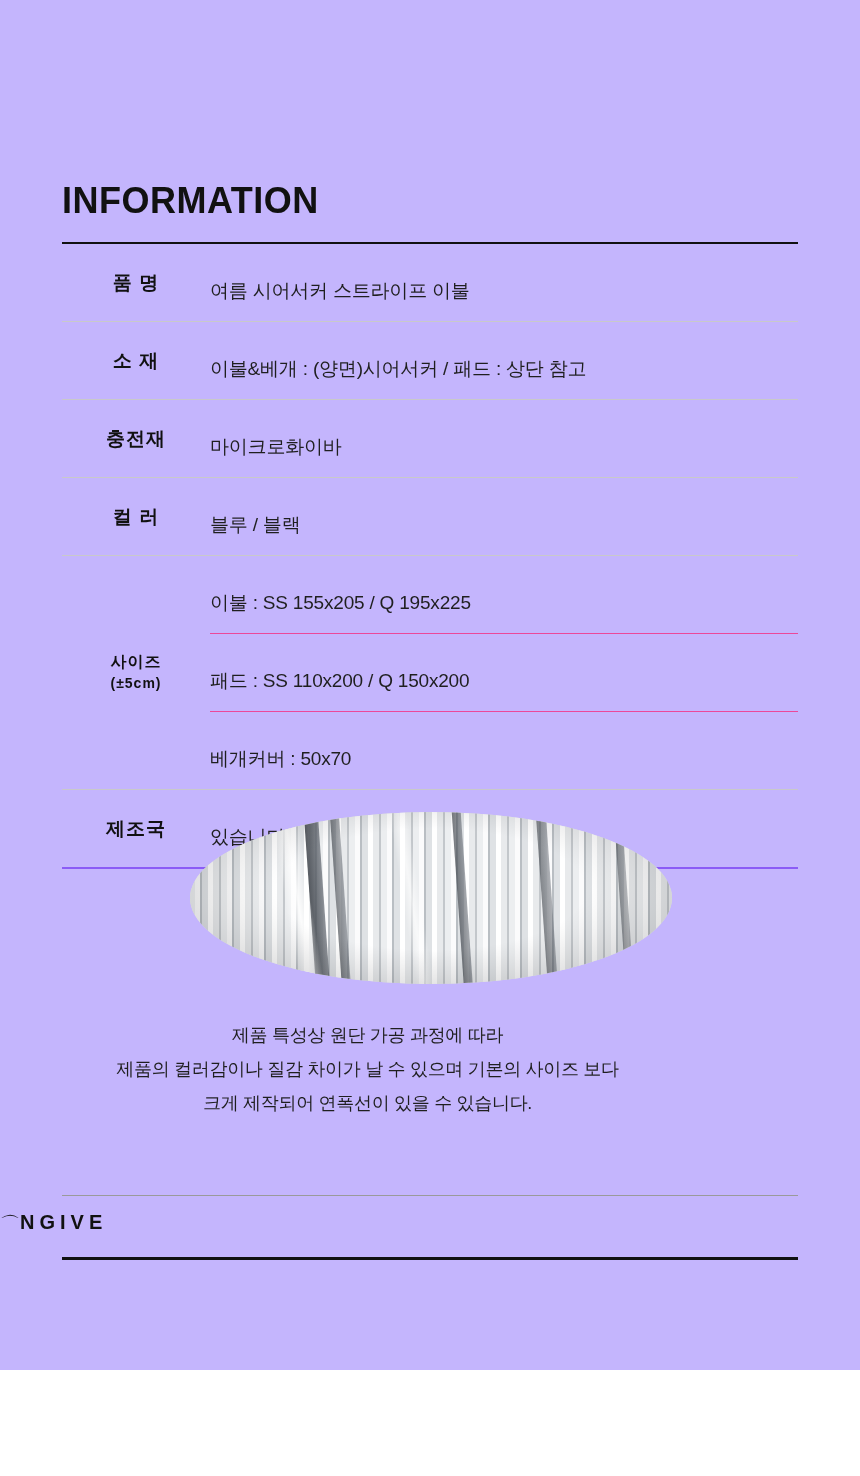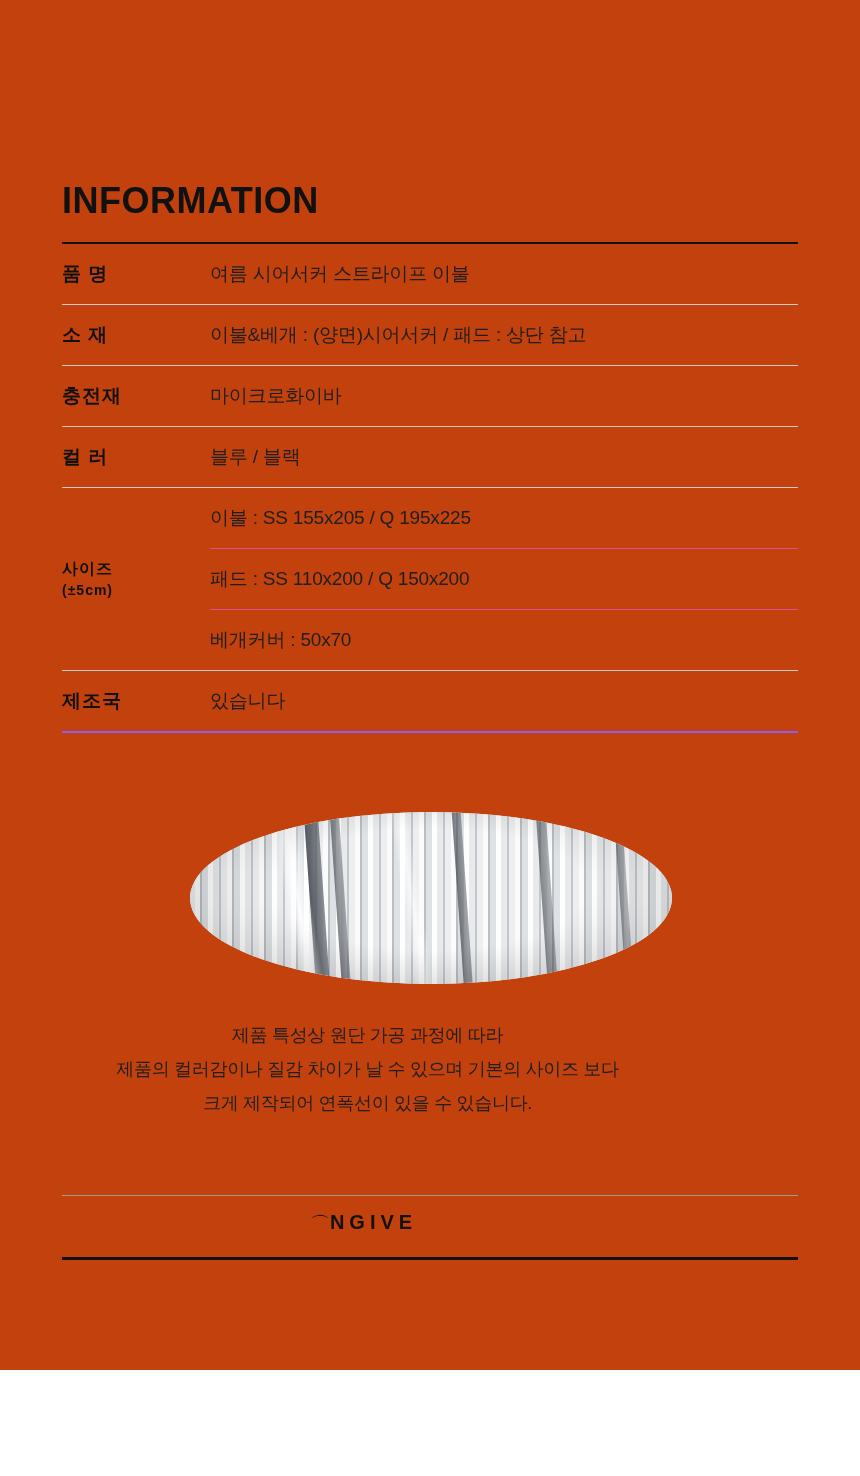--- a/index.html
+++ b/index.html
@@ -22,21 +22,21 @@
     width: 860px;
     height: 1476px;
     background: #f5f5f5;
   }
   .sheet {
     position: absolute;
     left: 0;
     top: 0;
     width: 860px;
     height: 1370px;
-    background: #c2410c;
+    background: #c4b5fd;
   }
   .bottom-strip {
     position: absolute;
     left: 0;
     top: 1370px;
     width: 860px;
     height: 106px;
     background: #ffffff;
   }
 
@@ -60,30 +60,31 @@
     width: 736px;
     border-collapse: collapse;
     table-layout: fixed;
   }
   .info-table td {
     padding: 0;
     vertical-align: middle;
   }
   .info-table .label {
     width: 148px;
+    text-align: center;
     font-size: 19px;
     font-weight: bold;
     color: #111111;
     letter-spacing: 1px;
     padding: 17px 0;
   }
   .info-table .value {
     font-size: 19px;
     color: #1f1f1f;
-    padding: 17px 0 17px 0;
+    padding: 34px 0 17px 0;
     letter-spacing: -0.2px;
   }
   .row-top-thick { border-top: 2.5px solid #111111; }
   .row-sep { border-top: 1px solid #c9c9c9; }
   .row-bottom-thick { border-bottom: 2px solid #8b5cf6; }
 
   .label-size {
     line-height: 1.25;
   }
   .label-size .sz-main {
@@ -174,21 +175,20 @@
     top: 1195px;
     width: 736px;
     height: 1px;
     background: #9a9a9a;
   }
   .footer-logo {
     position: absolute;
     left: 0;
     top: 1209px;
     width: 727px;
-    text-align: center;
     font-size: 20px;
     font-weight: bold;
     letter-spacing: 5px;
     color: #111111;
   }
   .footer-logo .arc {
     display: inline-block;
     font-weight: normal;
     letter-spacing: 0;
     transform: translateY(2px);

